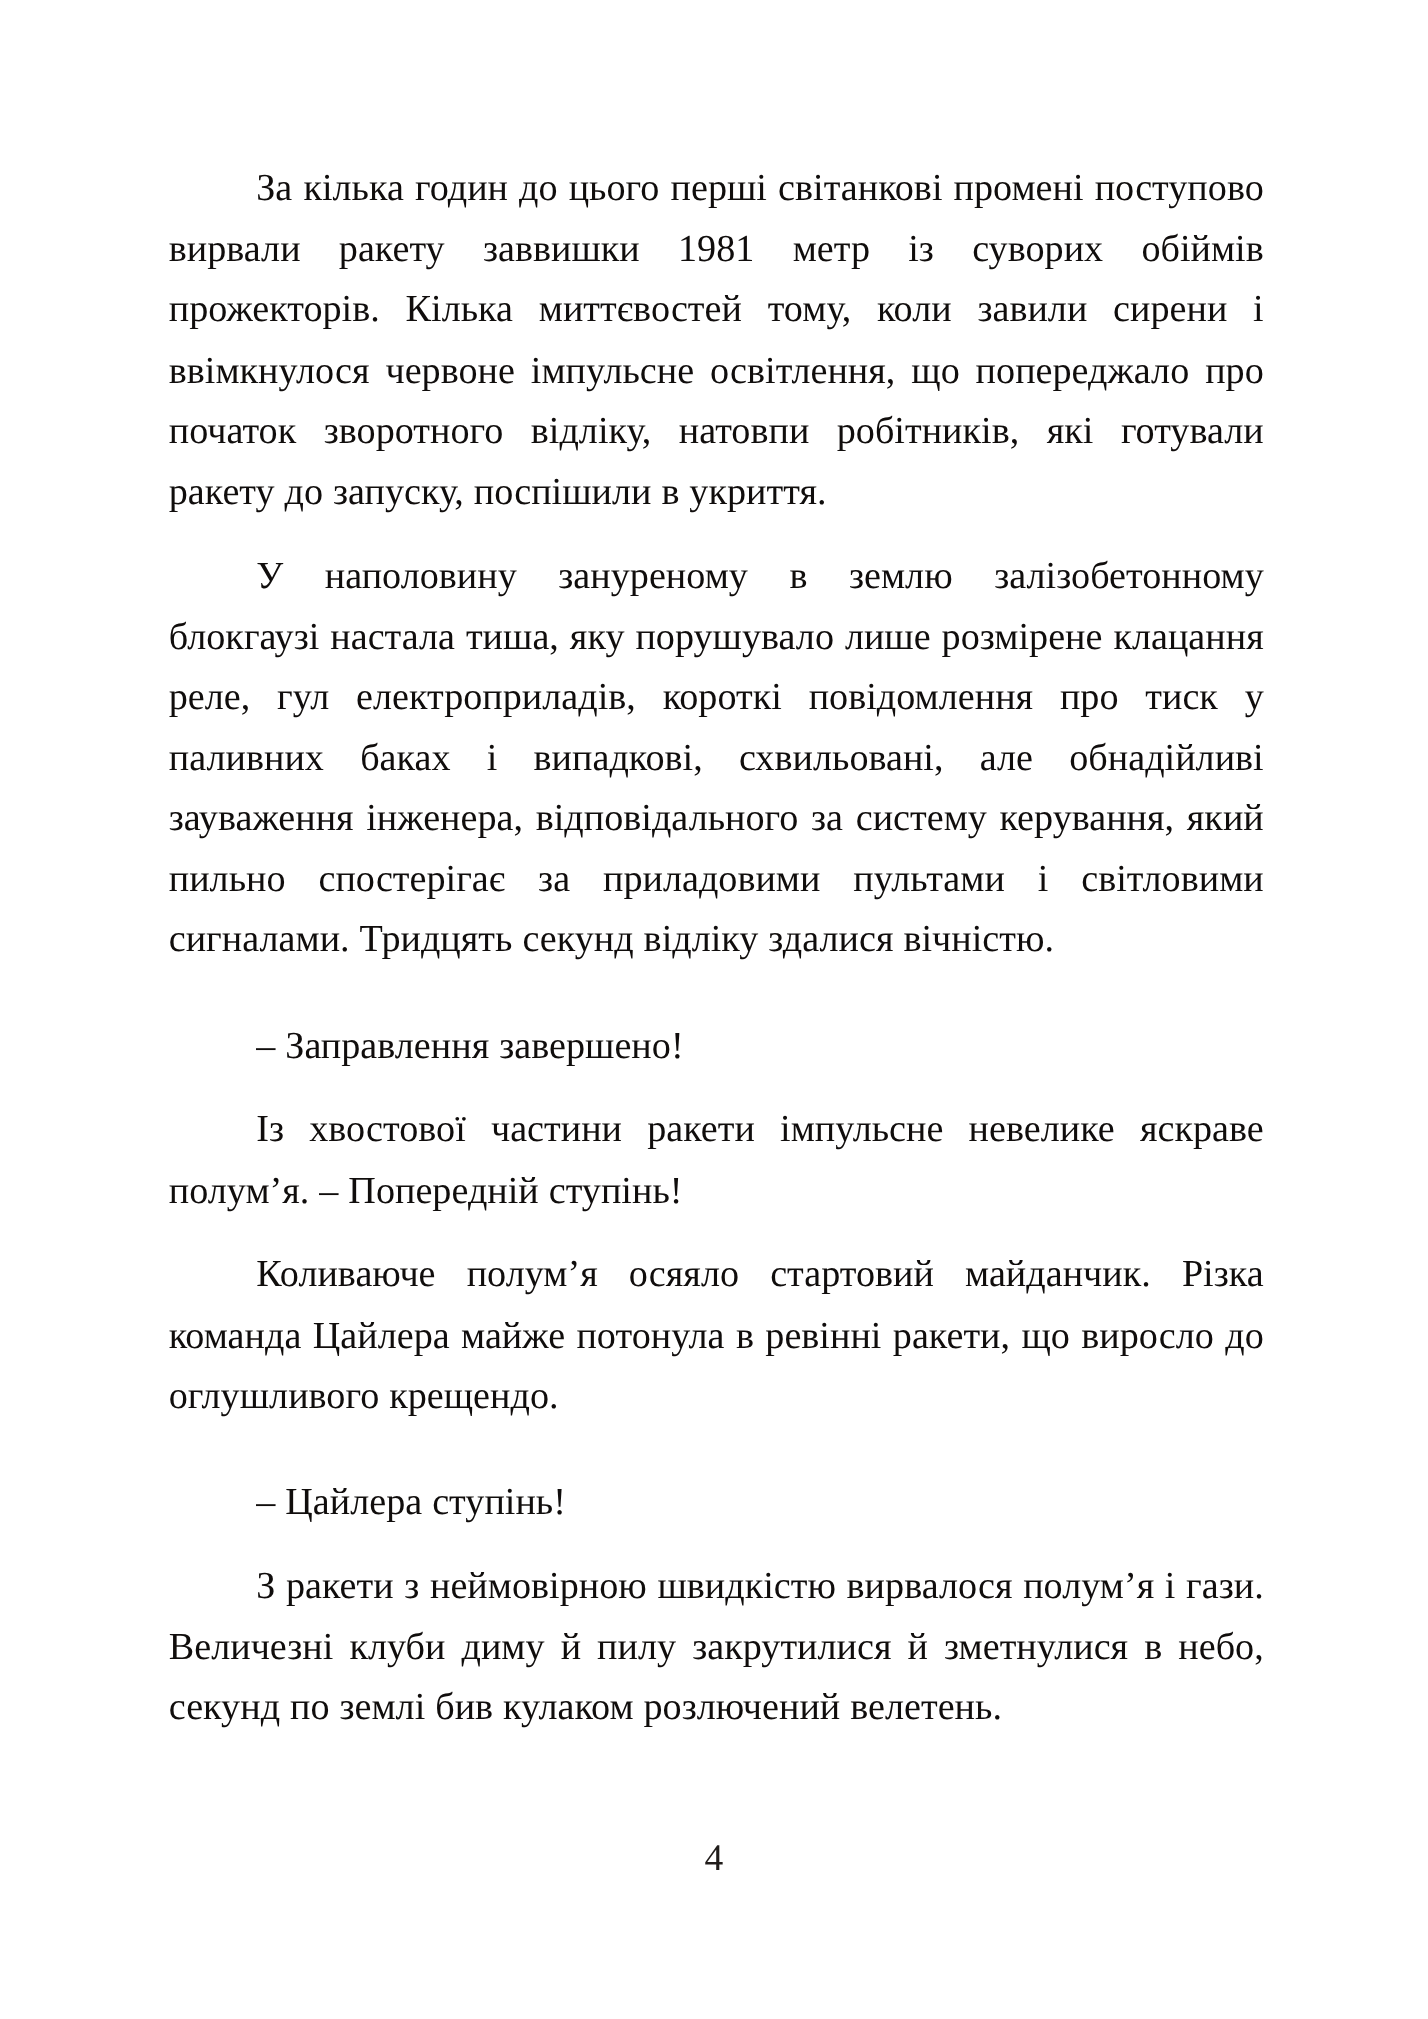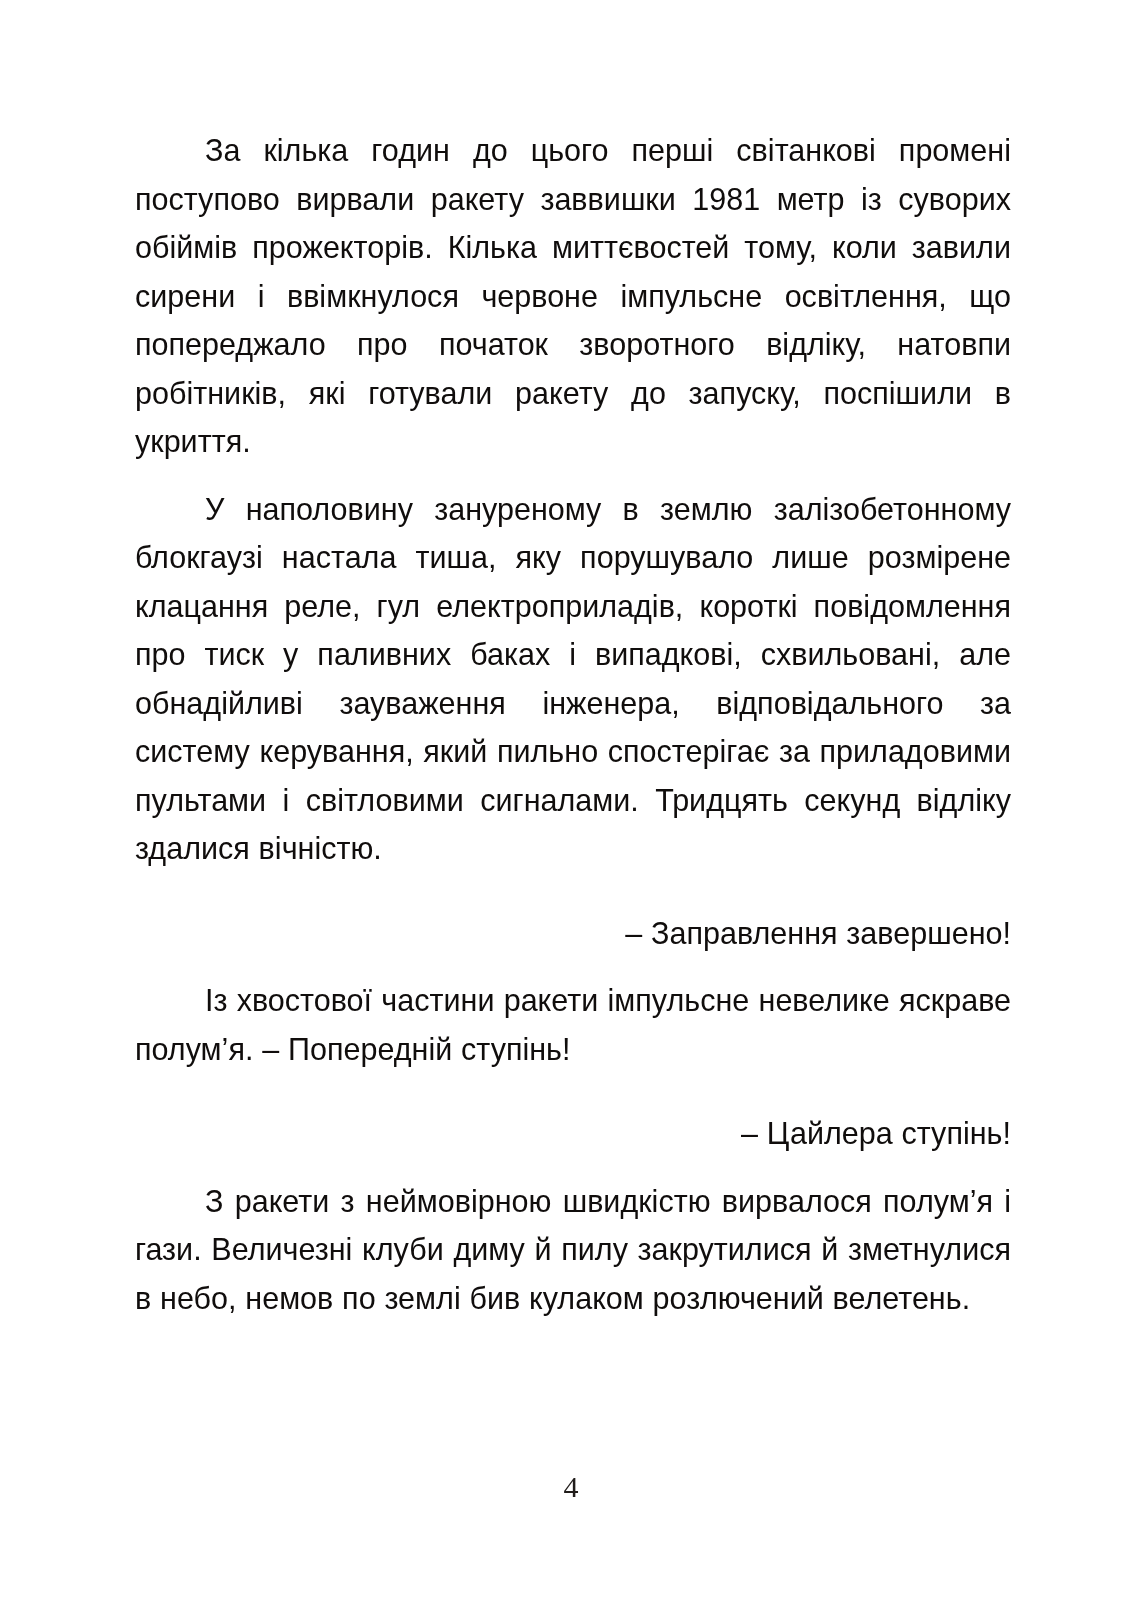--- a/index.html
+++ b/index.html
@@ -20,42 +20,42 @@
   }
 
   .text-block {
     position: absolute;
     left: 135px;
     top: 126px;
     width: 876px;
   }
 
   .para {
-    font-family: Liberation Sans, sans-serif;
+    font-family: Liberation Serif, serif;
     font-size: 30.5px;
     line-height: 48.5px;
     color: #100d0c;
     text-align: justify;
     text-justify: inter-word;
     text-indent: 70px;
     margin: 0 0 0 0;
     padding: 0;
     -webkit-font-smoothing: antialiased;
     letter-spacing: 0.02px;
     word-spacing: 0.3px;
   }
 
   
   .para + .para {
     margin-top: 19px;
   }
 
   
   .para.dialogue {
-    text-align: right;
+    text-align: left;
     margin-top: 36px;
   }
 
   .page-number {
     position: absolute;
     left: 0;
     right: 0;
     top: 1472px;
     text-align: center;
     font-family: "Liberation Serif", "DejaVu Serif", serif;
@@ -72,23 +72,24 @@
   <div class="text-block">
 
     <p class="para">За кілька годин до цього перші світанкові промені поступово вирвали ракету заввишки 1981 метр із суворих обіймів прожекторів. Кілька миттєвостей тому, коли завили сирени і ввімкнулося червоне імпульсне освітлення, що попереджало про початок зворотного відліку, натовпи робітників, які готували ракету до запуску, поспішили в укриття.</p>
 
     <p class="para">У наполовину зануреному в землю залізобетонному блокгаузі настала тиша, яку порушувало лише розмірене клацання реле, гул електроприладів, короткі повідомлення про тиск у паливних баках і випадкові, схвильовані, але обнадійливі зауваження інженера, відповідального за систему керування, який пильно спостерігає за приладовими пультами і світловими сигналами. Тридцять секунд відліку здалися вічністю.</p>
 
     <p class="para dialogue">– Заправлення завершено!</p>
 
     <p class="para">Із хвостової частини ракети імпульсне невелике яскраве полум’я. – Попередній ступінь!</p>
 
+    <p class="para">Коливаюче полум’я осяяло стартовий майданчик. Різка команда Цайлера майже потонула в ревінні ракети, що виросло до оглушливого крещендо.</p>
 
     <p class="para dialogue">– Цайлера ступінь!</p>
 
-    <p class="para">З ракети з неймовірною швидкістю вирвалося полум’я і гази. Величезні клуби диму й пилу закрутилися й зметнулися в небо, немов по землі бив кулаком розлючений велетень.</p>
+    <p class="para">З ракети з неймовірною швидкістю вирвалося полум’я і гази. Величезні клуби диму й пилу закрутилися й зметнулися в небо, секунд по землі бив кулаком розлючений велетень.</p>
 
 
   </div>
 
   <div class="page-number">4</div>
 
 </div>
 
 </body></html>

